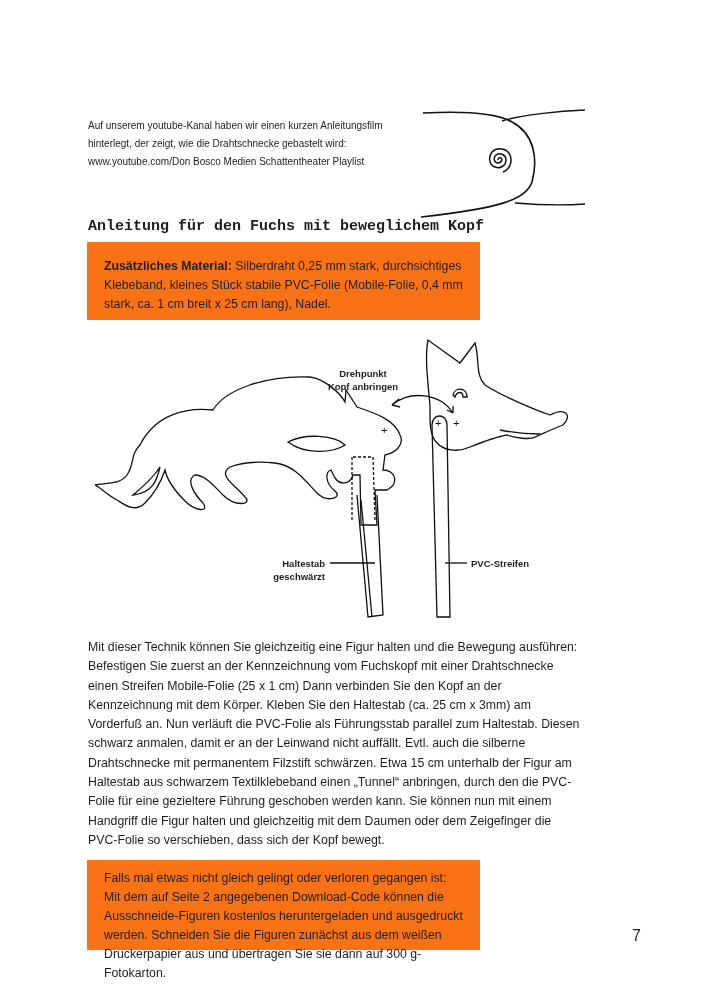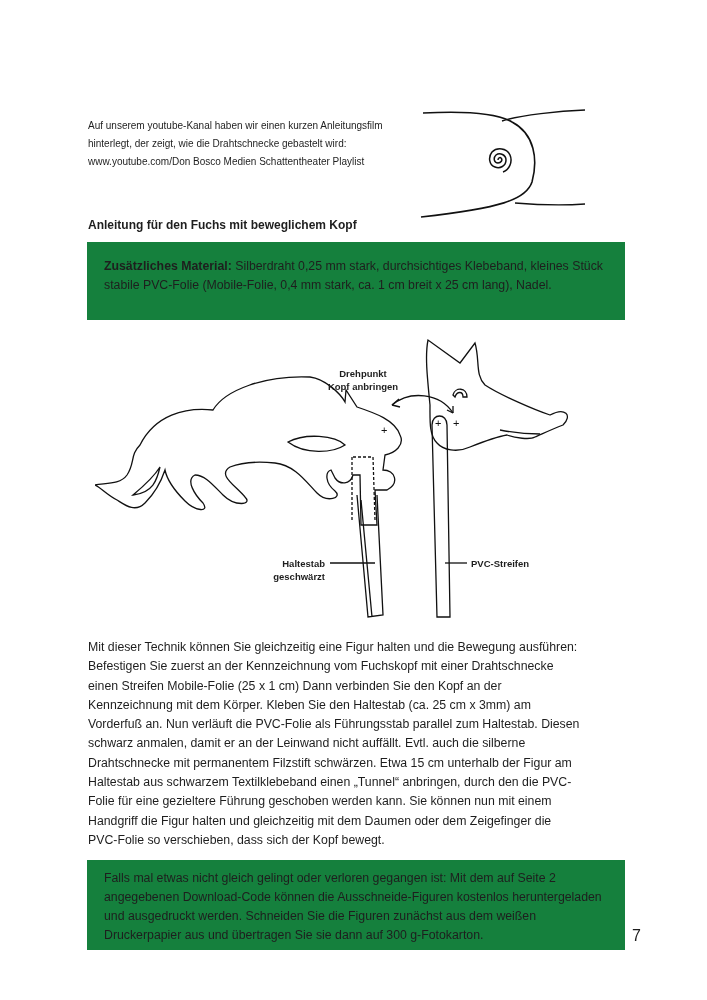--- a/index.html
+++ b/index.html
@@ -1,21 +1,21 @@
 <!DOCTYPE html>
 <html><head>
 <meta charset="utf-8">
 <style>
   html, body { margin: 0; padding: 0; background: #ffffff; }
   body { width: 707px; height: 1000px; position: relative; overflow: hidden;
          font-family: "Liberation Sans", "DejaVu Sans", sans-serif; color: #1e1e1e; }
   .abs { position: absolute; }
   .intro { left: 88px; top: 117px; width: 330px; font-size: 10px; line-height: 18px; }
-  .heading { left: 88px; top: 218px; font-size: 12px; font-weight: bold; }
-  .box { left: 87px; width: 538px; background: #15803d; }
+  .heading { left: 88px; top: 218px; font-size: 15px; font-weight: bold; font-family: Liberation Mono, monospace; }
+  .box { left: 87px; width: 393px; background: #f97316; }
   .box1 { top: 242px; height: 78px; }
   .box2 { top: 860px; height: 90px; }
   .box-text { position: absolute; left: 17px; right: 16px; font-size: 12.3px; line-height: 19px; }
   .box1 .box-text { top: 15px; }
   .box2 .box-text { top: 9px; }
   .bold { font-weight: bold; }
   .body-text { left: 88px; top: 638px; width: 492px; font-size: 12.3px; line-height: 19.3px; }
   .page-num { left: 632px; top: 927px; font-size: 16px; }
   svg { position: absolute; }
   .lbl { font-family: "Liberation Sans", sans-serif; font-size: 9.5px; font-weight: bold; fill: #1e1e1e; }

